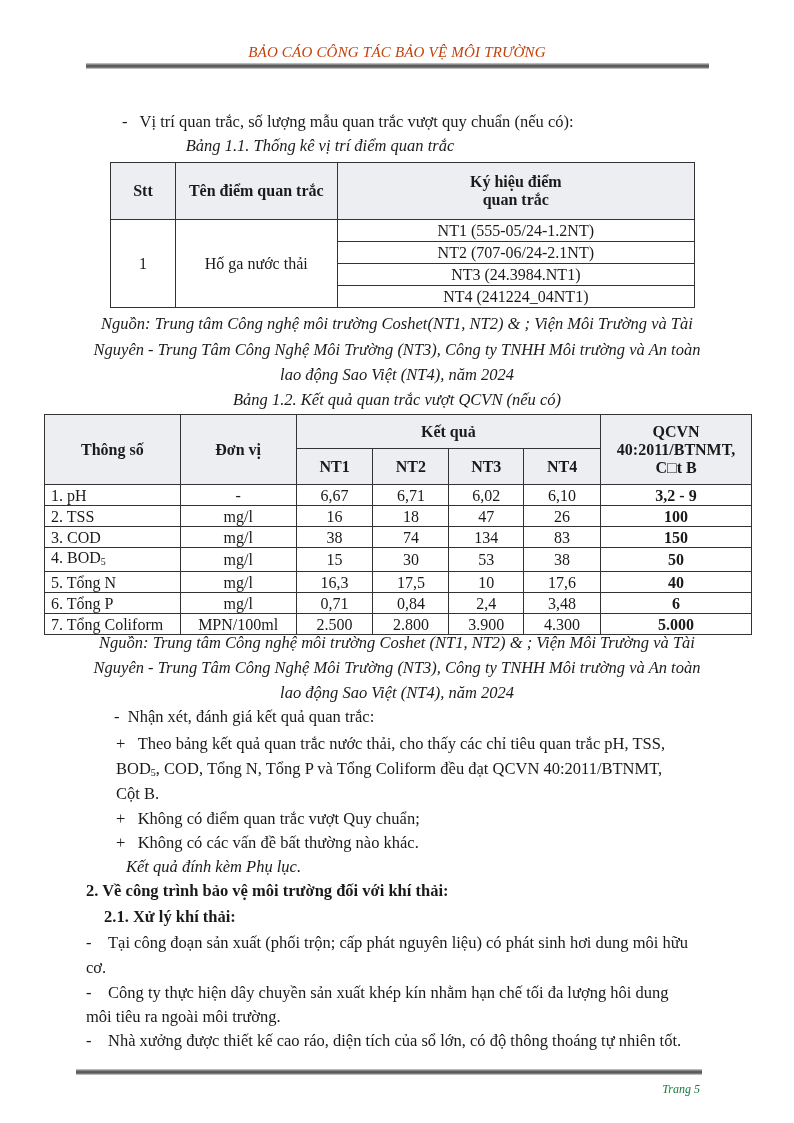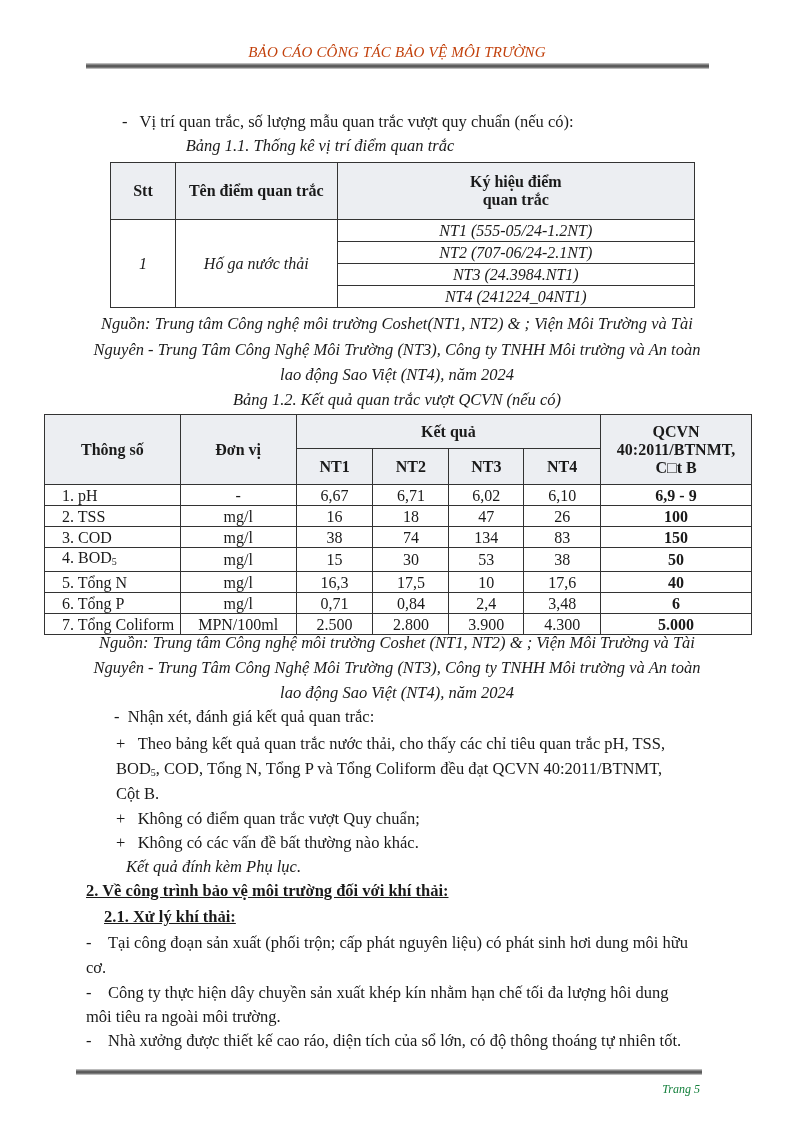--- a/index.html
+++ b/index.html
@@ -16,36 +16,36 @@
   .rule {
     height: 4px; background: linear-gradient(#9a9a9a, #4a4a4a 50%, #8a8a8a);
     border-top: 1px solid #bbb; border-bottom: 1px solid #bbb;
   }
   .top-rule { left: 86px; width: 623px; top: 63px; }
   .bot-rule { left: 76px; width: 626px; top: 1069px; }
   .page-num { top: 1082px; left: 600px; width: 100px; text-align: right; font-style: italic; font-size: 12px; color: #15803d; }
 
   .line { font-size: 16.5px; line-height: 22px; white-space: nowrap; }
   .it { font-style: italic; }
-  .bd { font-weight: bold; text-decoration: underline; }
+  .bd { font-weight: bold; }
   .center { text-align: center; }
 
   table { border-collapse: collapse; position: absolute; }
   td, th { border: 1px solid #333; padding: 0 4px; font-size: 16px; }
   th { font-weight: bold; background: #eceef2; }
 
   #t1 { left: 110px; top: 162px; width: 585px; }
   #t1 th { height: 56px; }
-  #t1 td { height: 21px; line-height: 20px; font-style: italic; }
+  #t1 td { height: 21px; line-height: 20px; }
 
   #t2 { left: 44px; top: 414px; width: 708px; }
   #t2 th.top { height: 33px; }
   #t2 th.sub { height: 35px; }
   #t2 td { height: 20px; line-height: 19px; text-align: center; }
-  #t2 td.param { text-align: left; padding-left: 17px; }
+  #t2 td.param { text-align: left; padding-left: 6px; }
   #t2 td.limit { font-weight: bold; }
   sub { font-size: 10px; vertical-align: -2px; }
 </style>
 </head>
 <body>
 
 <div class="abs hdr-title">BẢO CÁO CÔNG TÁC BẢO VỆ MÔI TRƯỜNG</div>
 <div class="abs rule top-rule"></div>
 
 <div class="abs line" style="left:122px; top:111px;">
@@ -120,21 +120,21 @@
   </tr>
   </tbody>
     <tbody id="t2-body">
       <tr>
         <td class="param"><span>1. pH</span></td>
         <td>-</td>
         <td>6,67</td>
         <td>6,71</td>
         <td>6,02</td>
         <td>6,10</td>
-        <td class="limit">6,9 - 9</td>
+        <td class="limit">3,2 - 9</td>
       </tr>
       <tr>
         <td class="param"><span>2. TSS</span></td>
         <td>mg/l</td>
         <td>16</td>
         <td>18</td>
         <td>47</td>
         <td>26</td>
         <td class="limit">100</td>
       </tr>

